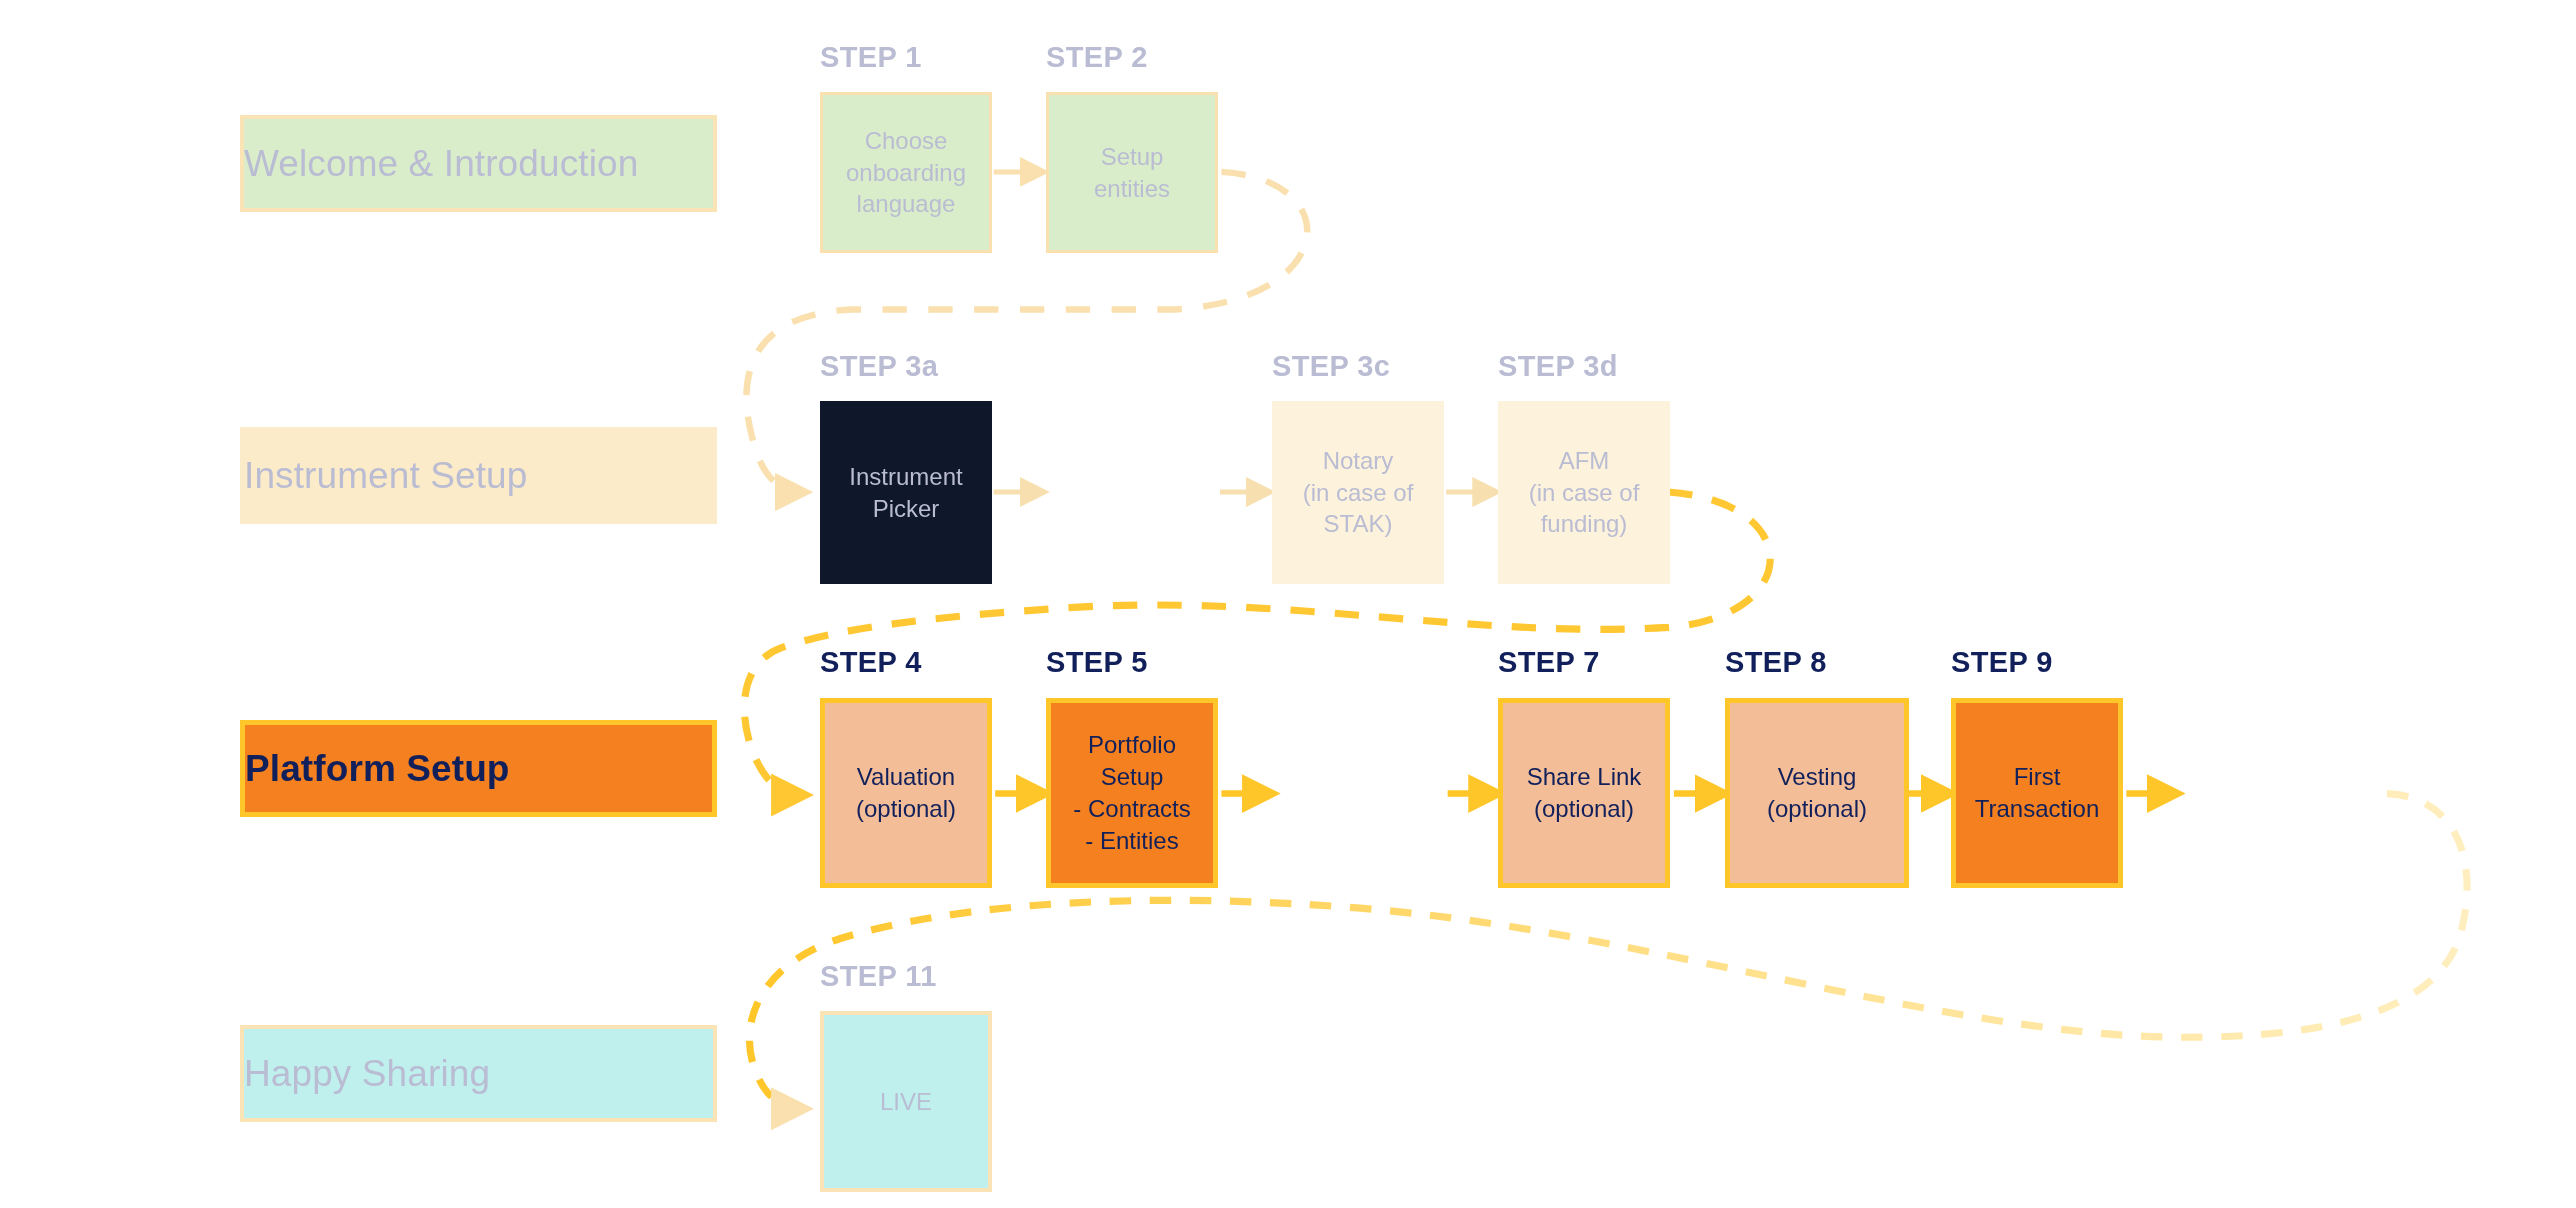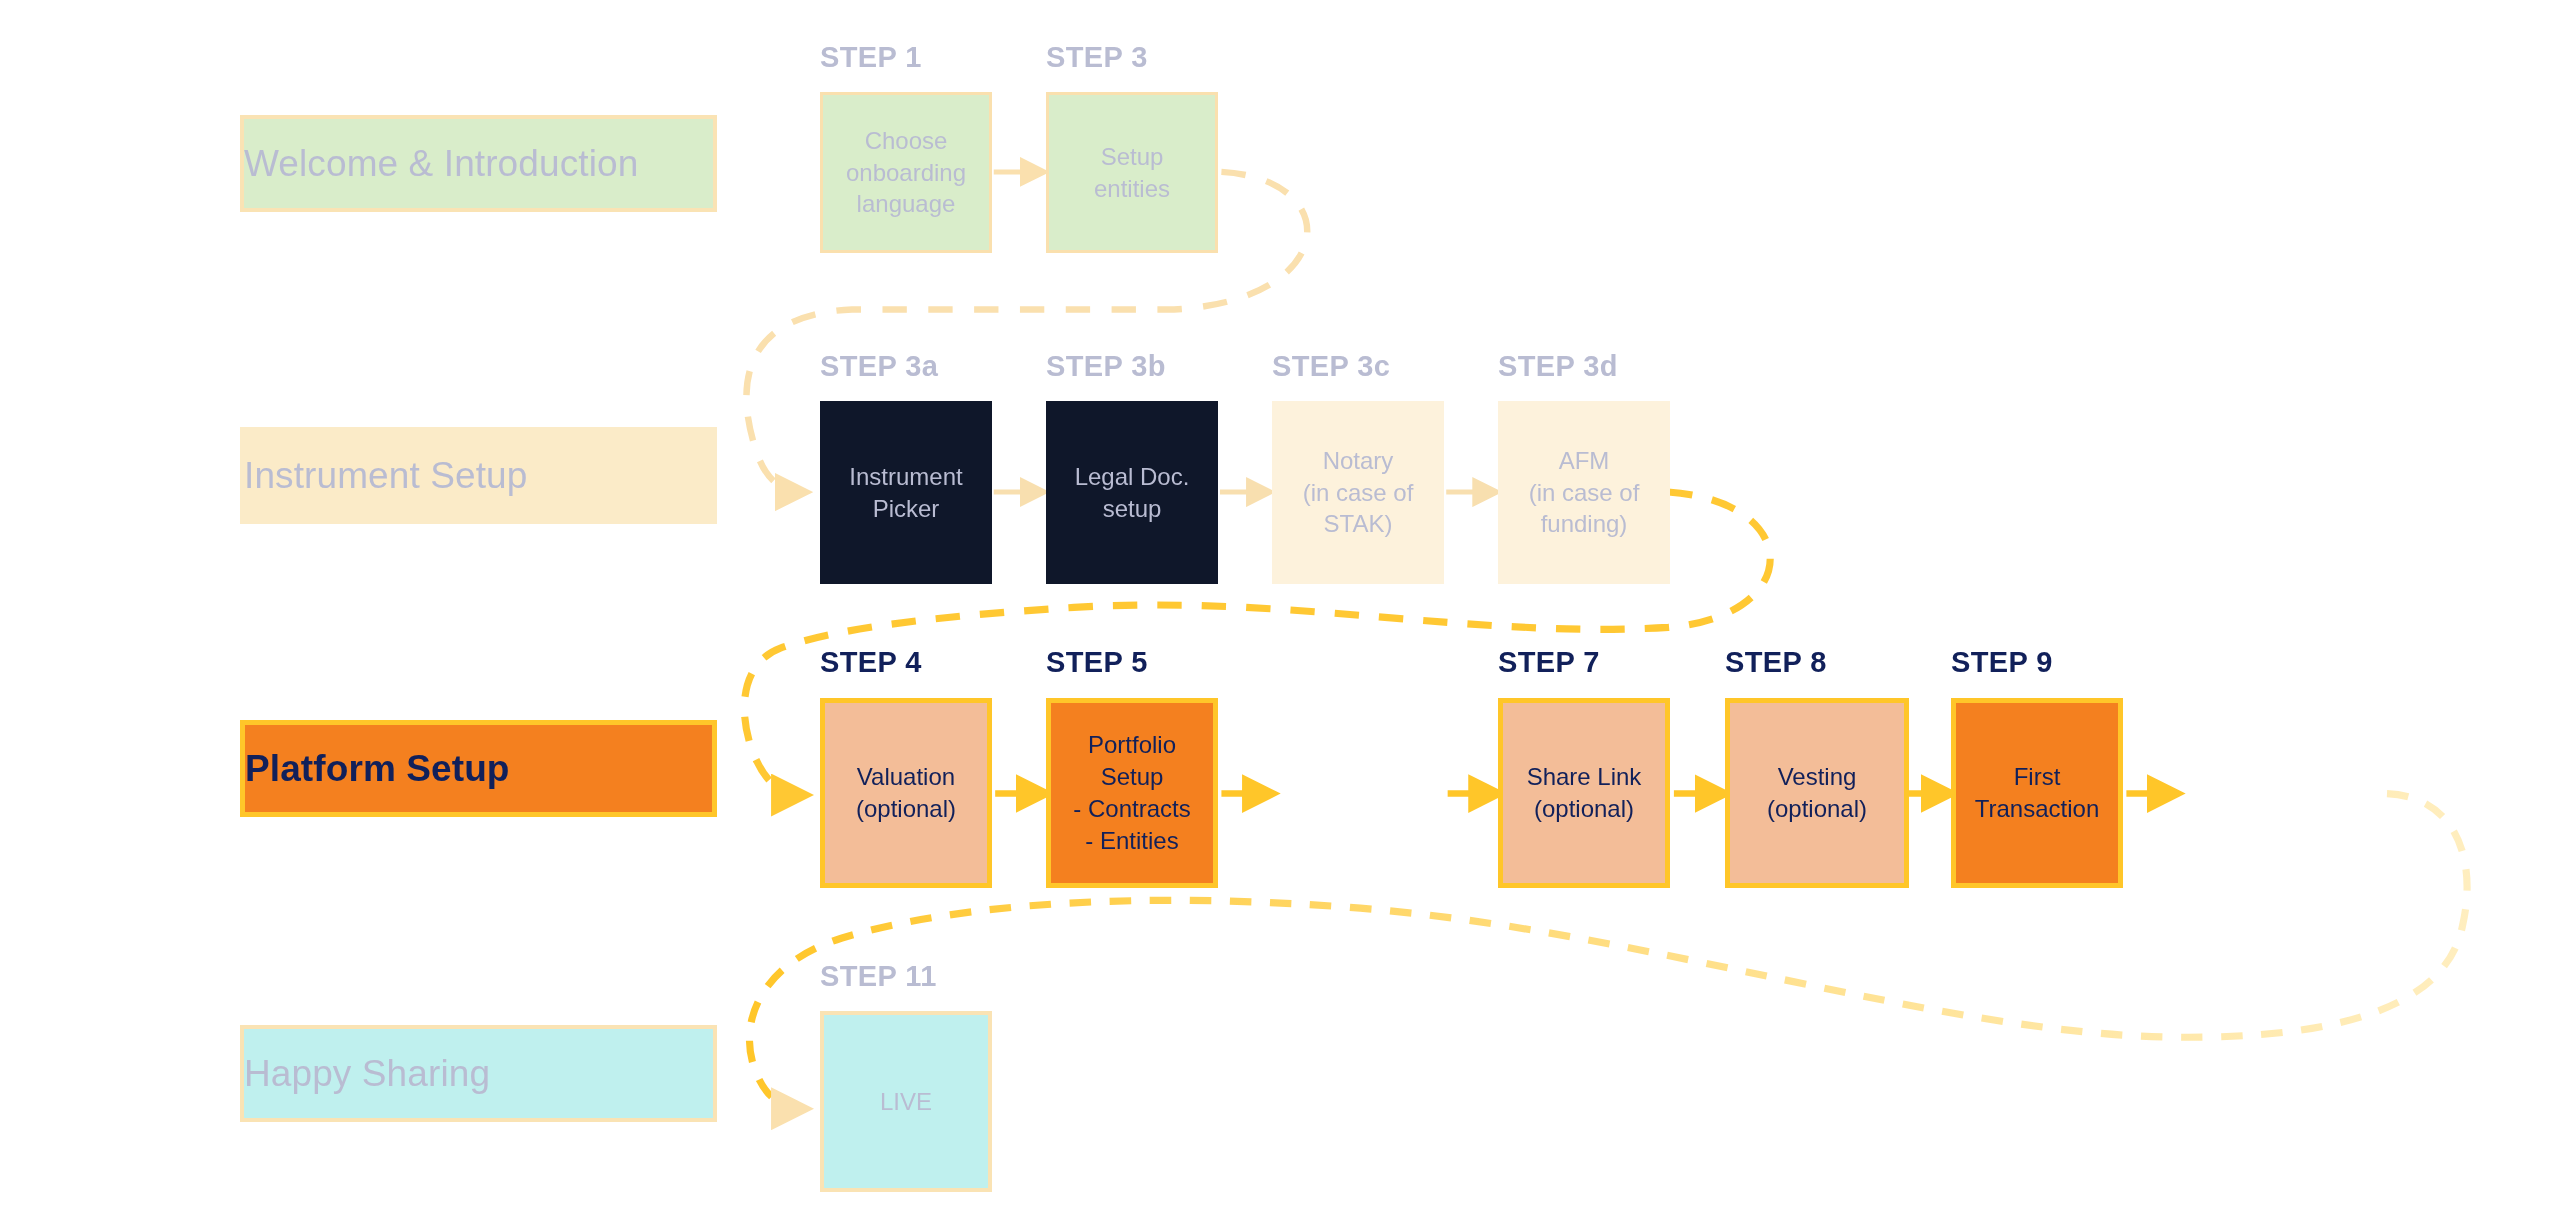--- a/index.html
+++ b/index.html
@@ -121,42 +121,35 @@
   <div class="node muted" style="left:820px;top:92px;width:172px;height:161px;">
     <div class="step-cap" style="top:-49px;">STEP 1</div>
     <div class="box fill-green">
       <span class="box-label">Choose
 onboarding
 language</span>
     </div>
   </div>
 
   <div class="node muted" style="left:1046px;top:92px;width:172px;height:161px;">
-    <div class="step-cap" style="top:-49px;">STEP 3</div>
+    <div class="step-cap" style="top:-49px;">STEP 2</div>
     <div class="box fill-green">
       <span class="box-label">Setup
 entities</span>
     </div>
   </div>
 
   <div class="node muted" style="left:820px;top:401px;width:172px;height:183px;">
     <div class="step-cap" style="top:-49px;">STEP 3a</div>
     <div class="box fill-cream">
       <span class="box-label">Instrument
 Picker</span>
     </div>
   </div>
 
-  <div class="node muted" style="left:1046px;top:401px;width:172px;height:183px;">
-    <div class="step-cap" style="top:-49px;">STEP 3b</div>
-    <div class="box fill-cream">
-      <span class="box-label">Legal Doc.
-setup</span>
-    </div>
-  </div>
 
   <div class="node muted" style="left:1272px;top:401px;width:172px;height:183px;">
     <div class="step-cap" style="top:-49px;">STEP 3c</div>
     <div class="box fill-cream-light">
       <span class="box-label">Notary
 (in case of
 STAK)</span>
     </div>
   </div>
 

